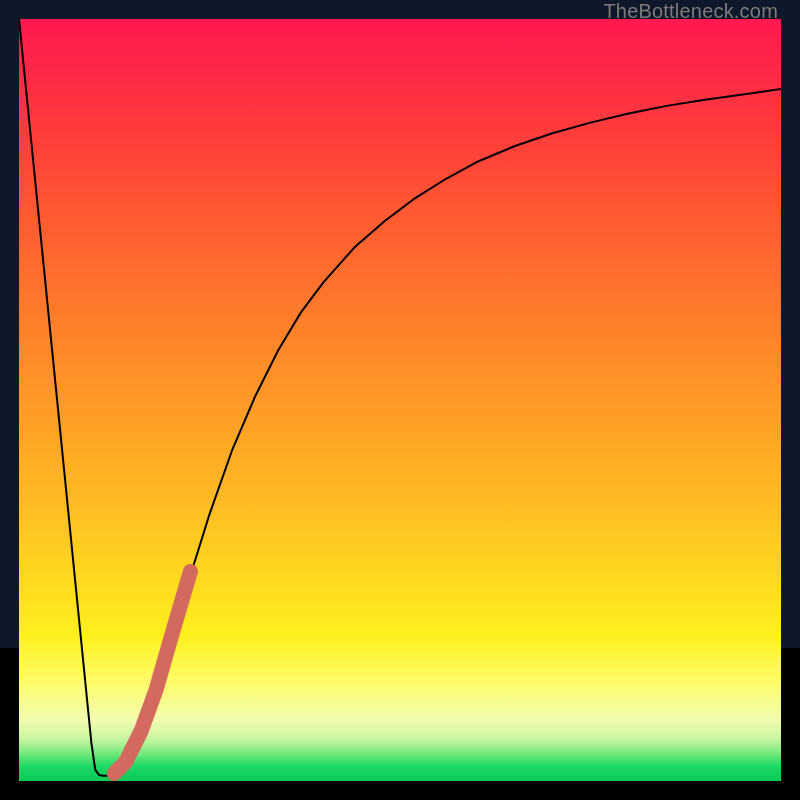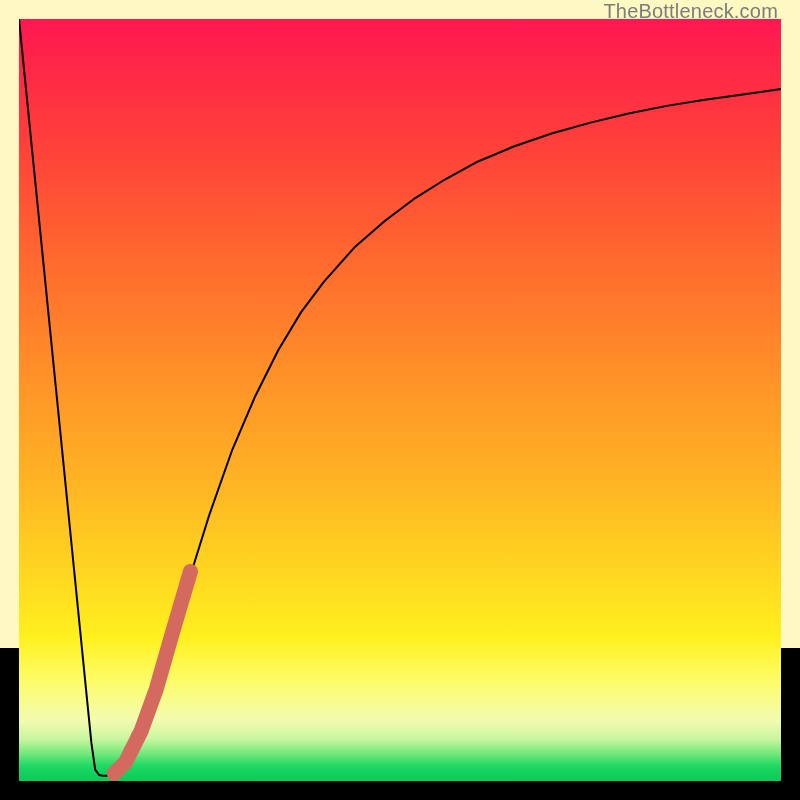--- a/index.html
+++ b/index.html
@@ -10,21 +10,21 @@
     overflow: hidden;
     background: #000;
     font-family: Arial, Helvetica, sans-serif;
   }
   .frame {
     position: absolute;
     top: 0;
     left: 0;
     width: 800px;
     height: 648px;
-    background: #fef9c3;
+    background: #0f172a;
   }
   .plot-area {
     position: absolute;
     top: 19px;
     left: 19px;
     width: 762px;
     height: 762px;
     overflow: hidden;
   }
   

